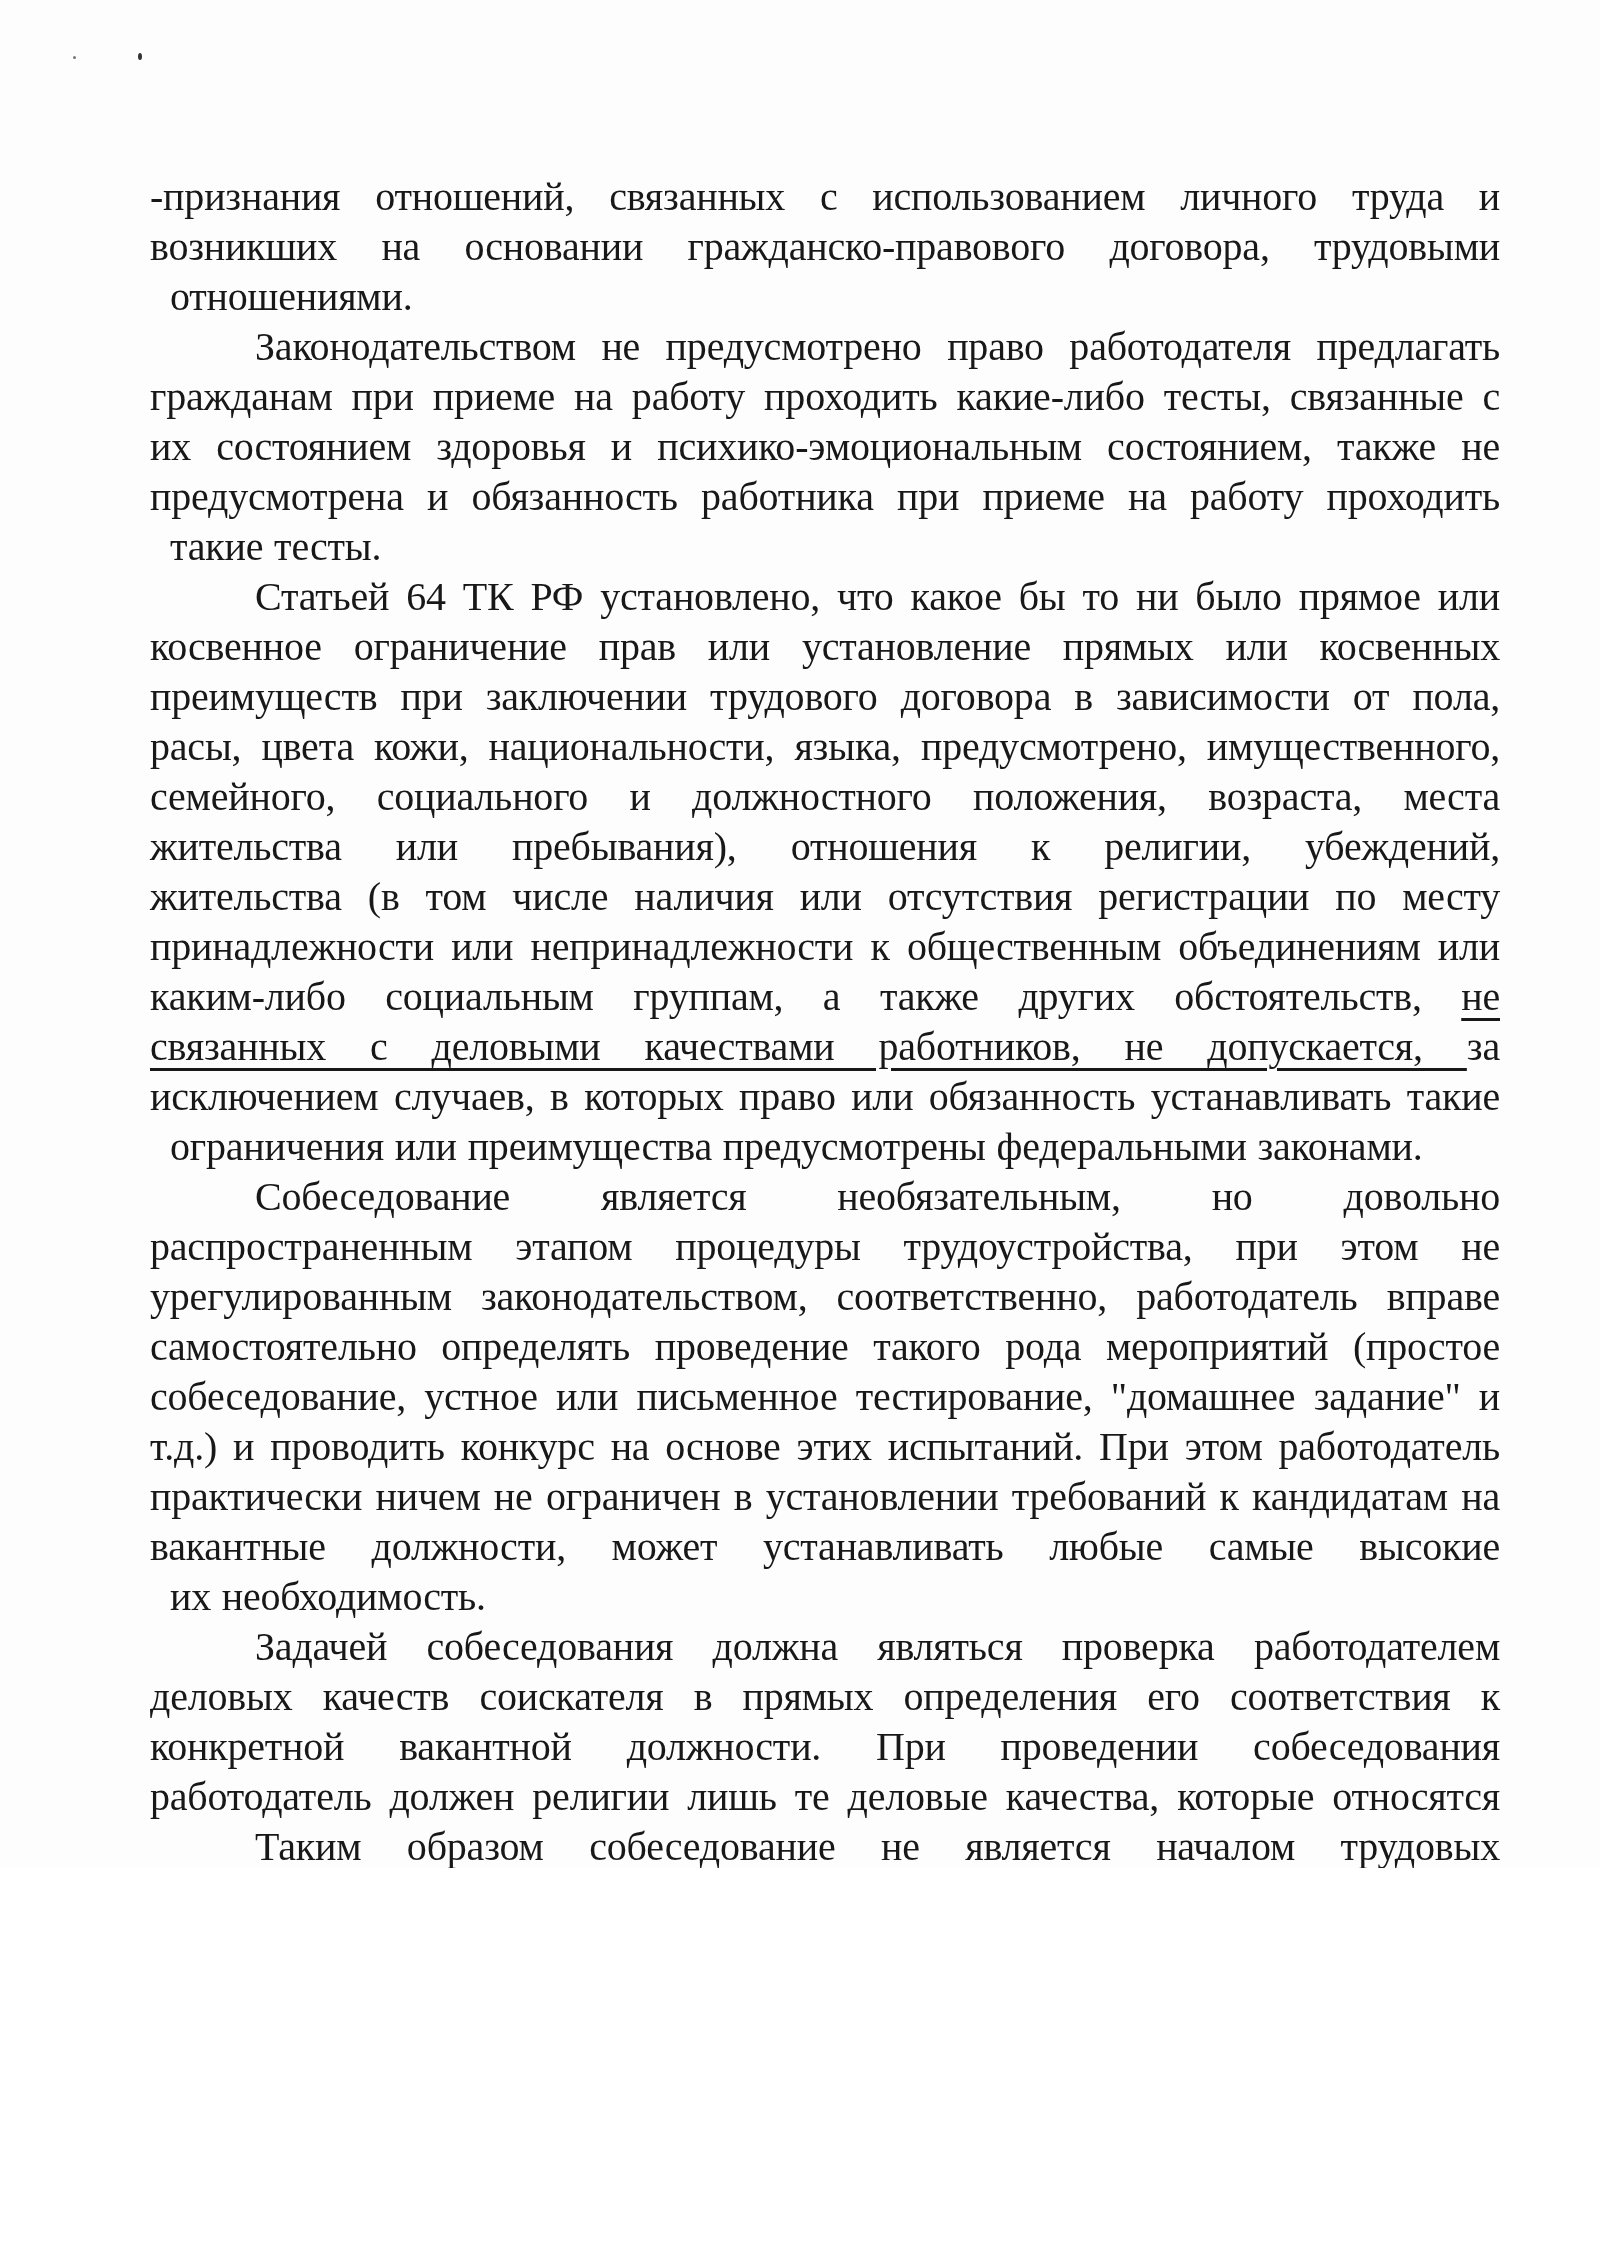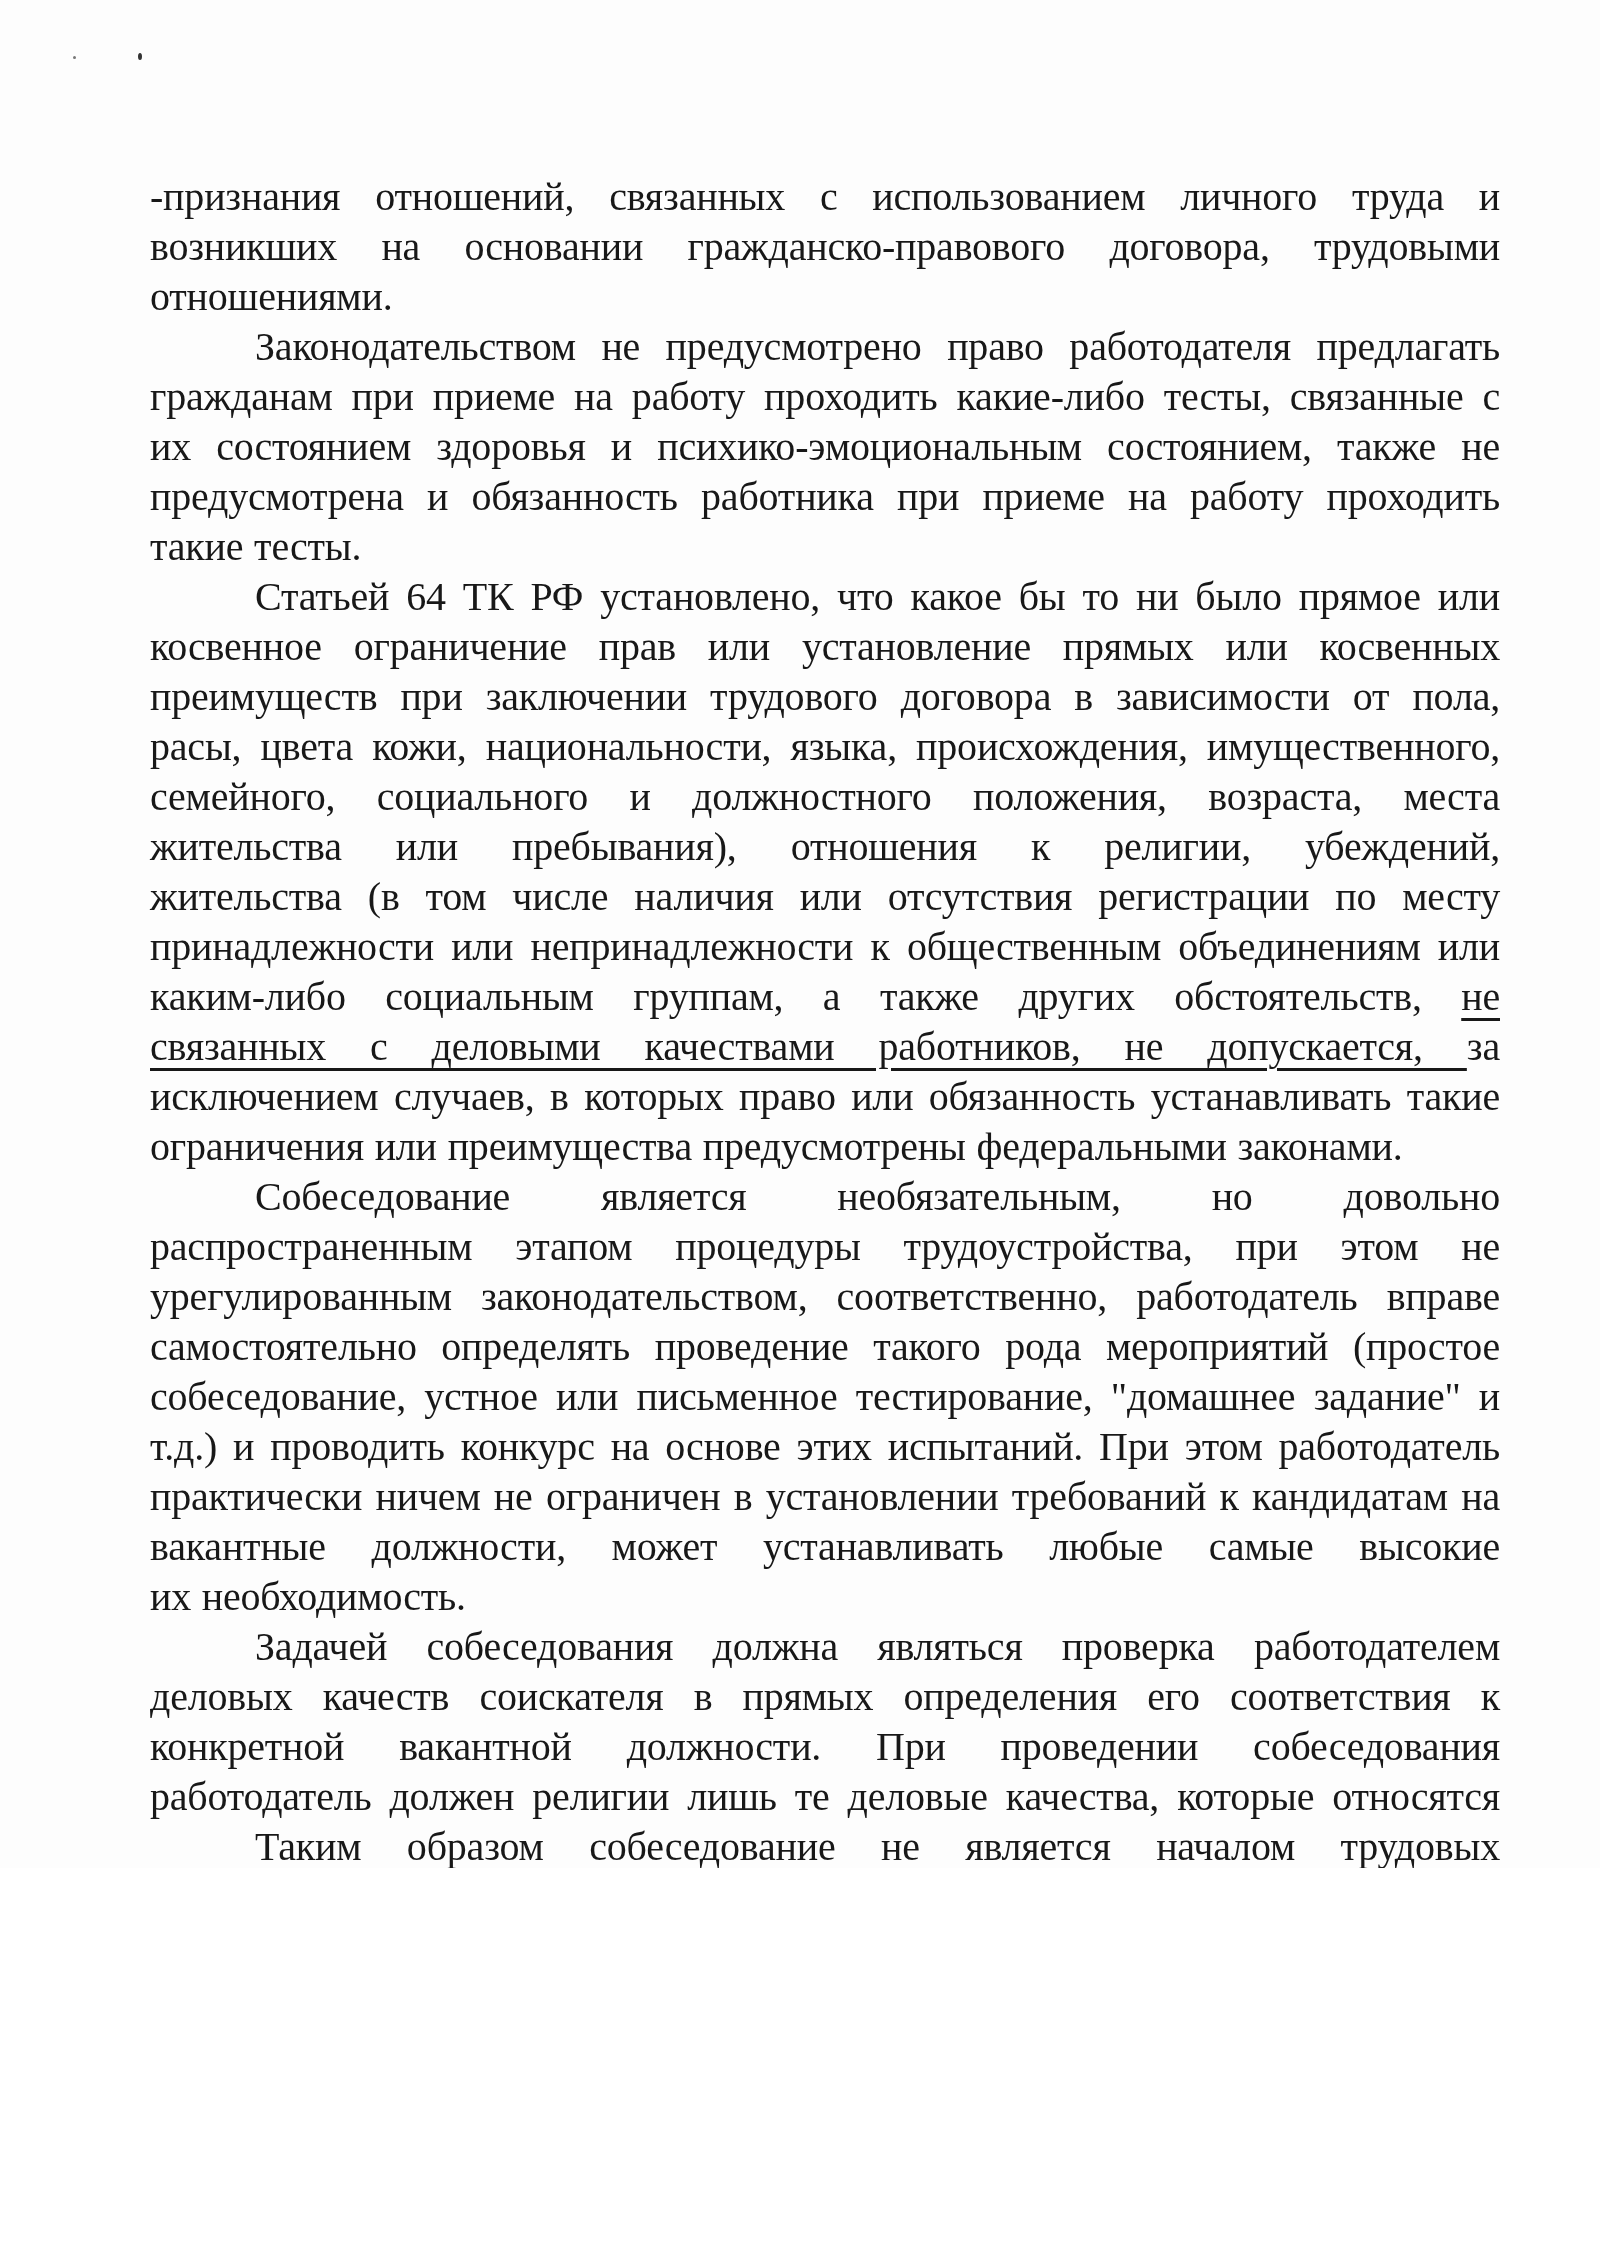--- a/index.html
+++ b/index.html
@@ -28,20 +28,21 @@
   }
   .paragraph { margin: 0; }
   .line {
     text-align: justify;
     text-align-last: justify;
     white-space: normal;
   }
   .line.last {
     text-align: left;
     text-align-last: left;
+    margin-left: 20px;
   }
   .line.indent {
     text-indent: 105px;
   }
   .u {
     text-decoration: underline;
     text-decoration-thickness: 3px;
     text-underline-offset: 8px;
     margin-top: 38px;
   }
@@ -69,21 +70,21 @@
         <div class="line indent"><span class="">Законодательством не предусмотрено право работодателя предлагать</span></div>
         <div class="line"><span class="">гражданам при приеме на работу проходить какие-либо тесты, связанные с</span></div>
         <div class="line"><span class="">их состоянием здоровья и психико-эмоциональным состоянием, также не</span></div>
         <div class="line"><span class="">предусмотрена и обязанность работника при приеме на работу проходить</span></div>
         <div class="line last"><span class="">такие тесты.</span></div>
       </div>
       <div class="paragraph">
         <div class="line indent"><span class="">Статьей 64 ТК РФ установлено, что какое бы то ни было прямое или</span></div>
         <div class="line"><span class="">косвенное ограничение прав или установление прямых или косвенных</span></div>
         <div class="line"><span class="">преимуществ при заключении трудового договора в зависимости от пола,</span></div>
-        <div class="line"><span class="">расы, цвета кожи, национальности, языка, происхождения, имущественного,</span></div>
+        <div class="line"><span class="">расы, цвета кожи, национальности, языка, предусмотрено, имущественного,</span></div>
         <div class="line"><span class="">семейного, социального и должностного положения, возраста, места</span></div>
         <div class="line"><span class="">жительства или пребывания), отношения к религии, убеждений,</span></div>
         <div class="line"><span class="">жительства (в том числе наличия или отсутствия регистрации по месту</span></div>
         <div class="line"><span class="">принадлежности или непринадлежности к общественным объединениям или</span></div>
         <div class="line"><span class="">каким-либо социальным группам, а также других обстоятельств, </span><span class="u">не</span></div>
         <div class="line"><span class="u">связанных с деловыми качествами работников, не допускается, </span><span class="">за</span></div>
         <div class="line"><span class="">исключением случаев, в которых право или обязанность устанавливать такие</span></div>
         <div class="line last"><span class="">ограничения или преимущества предусмотрены федеральными законами.</span></div>
       </div>
       <div class="paragraph">

